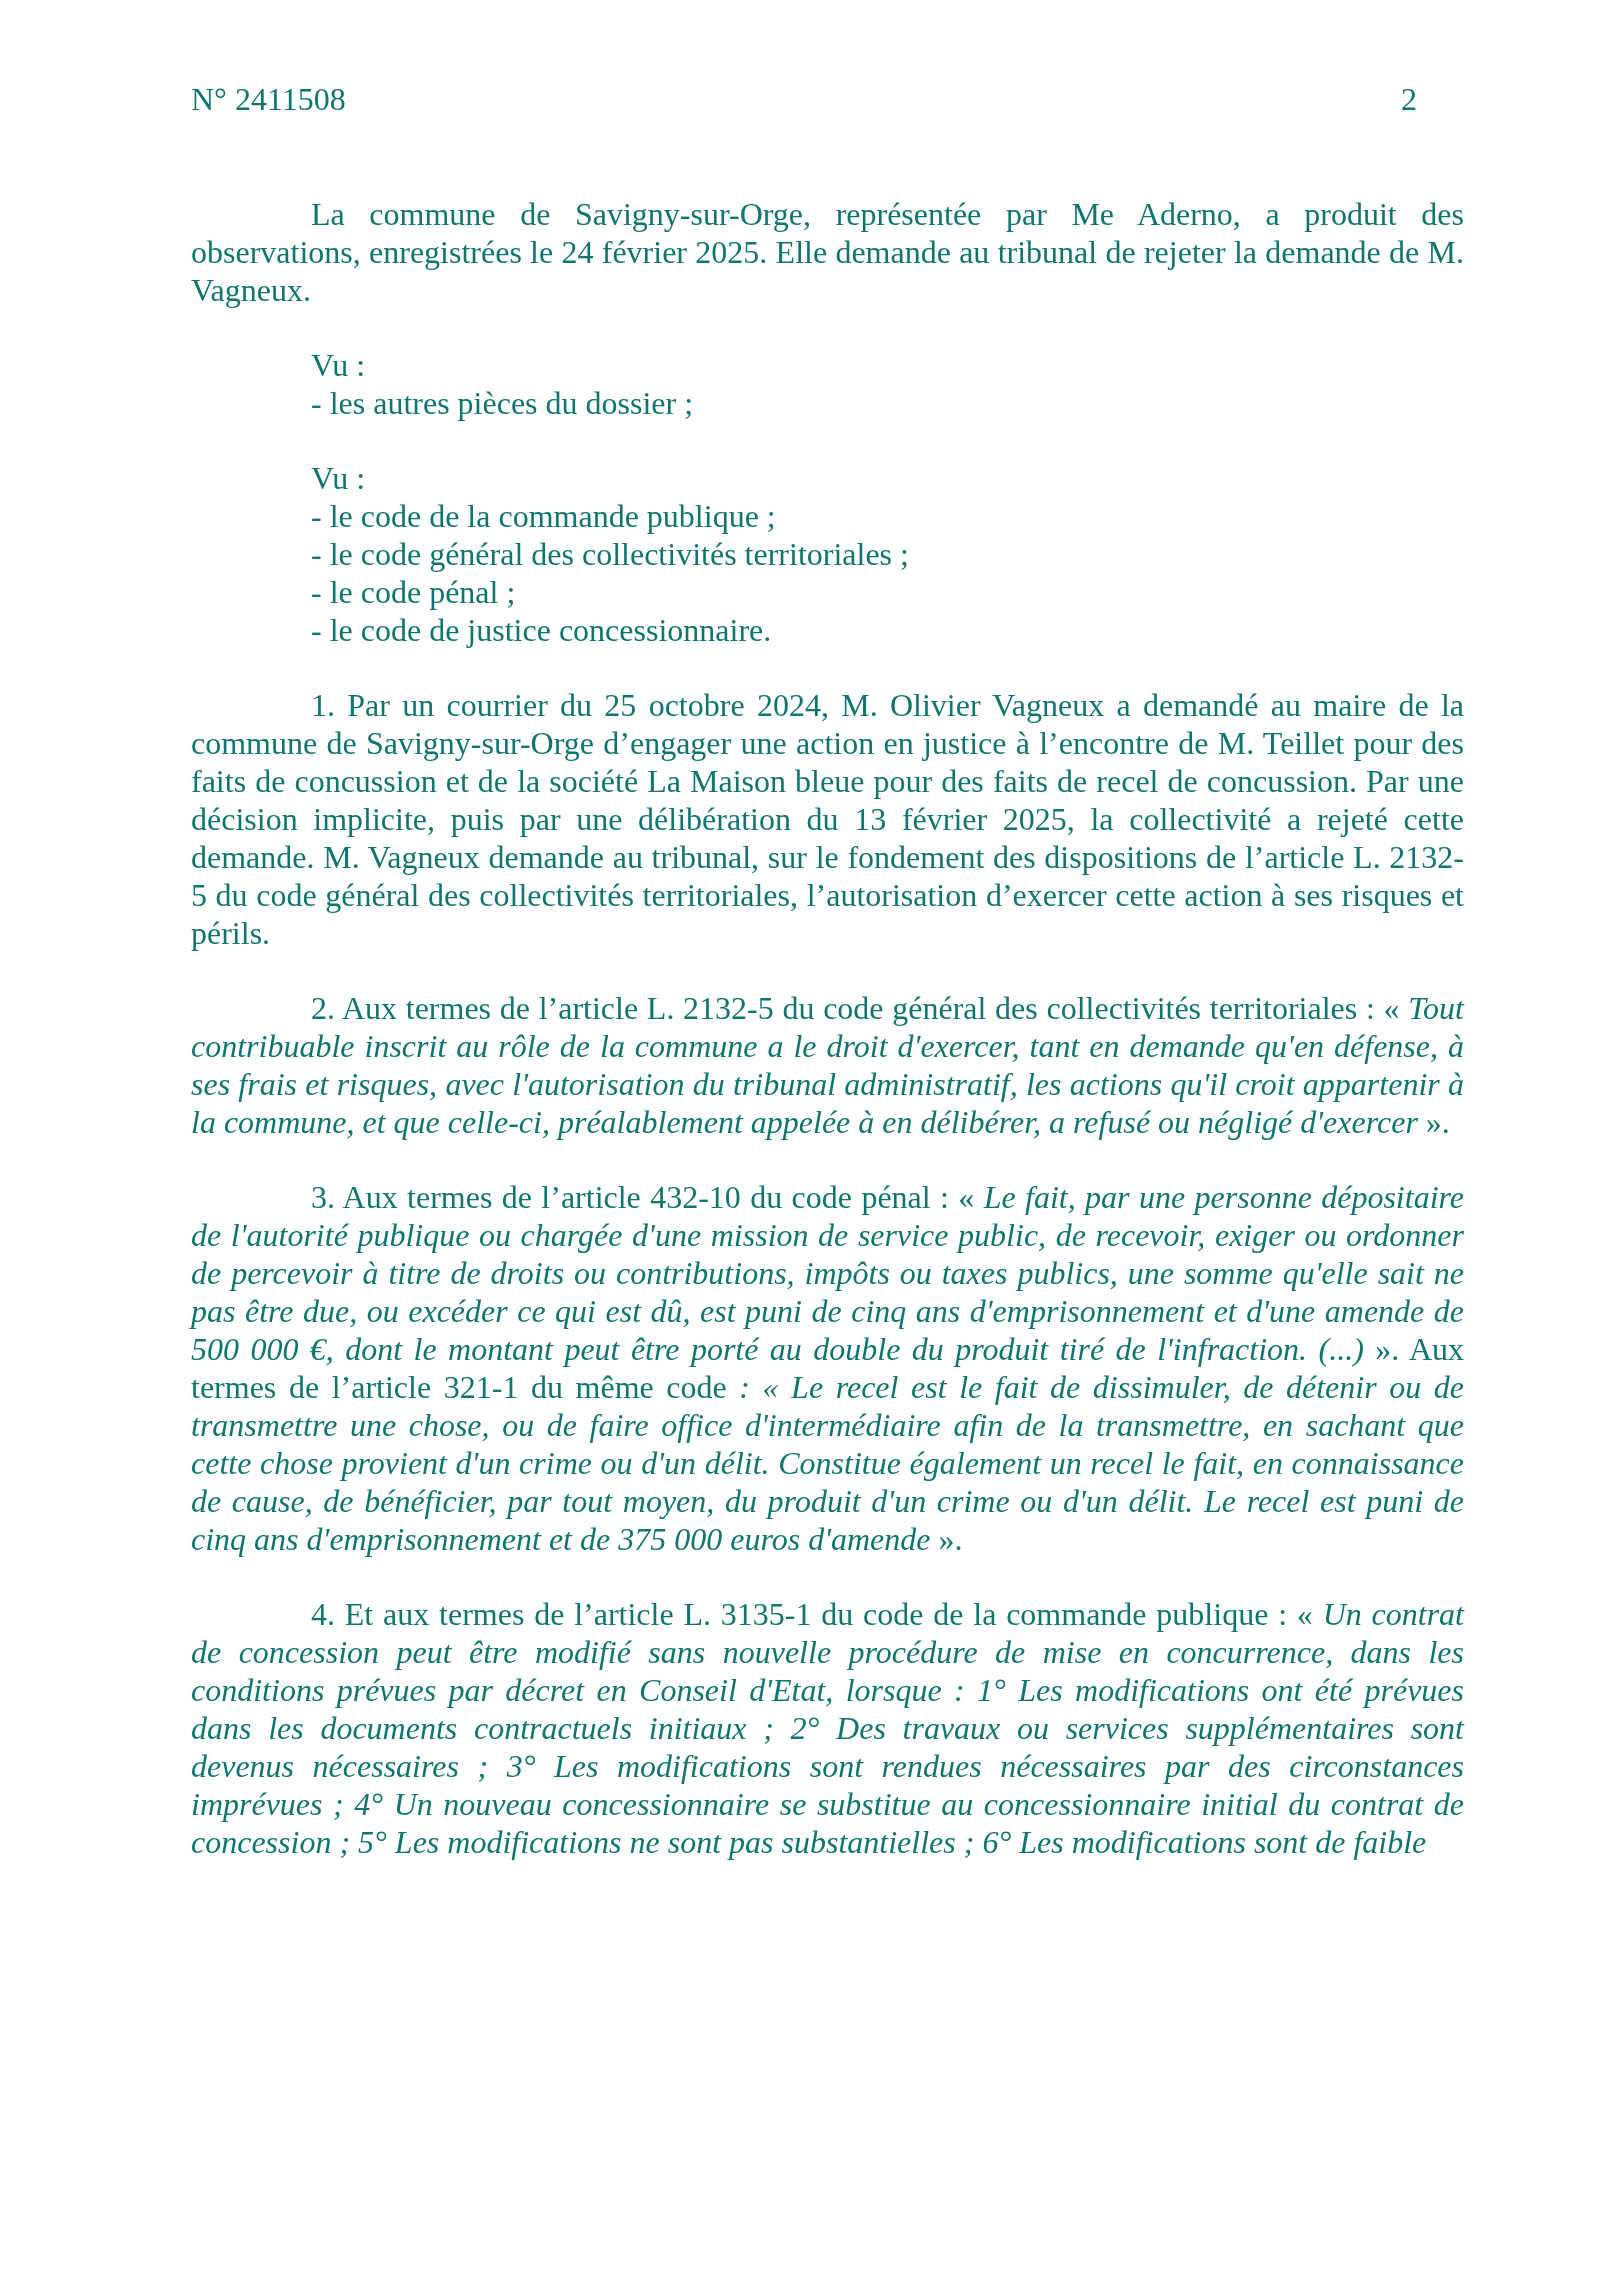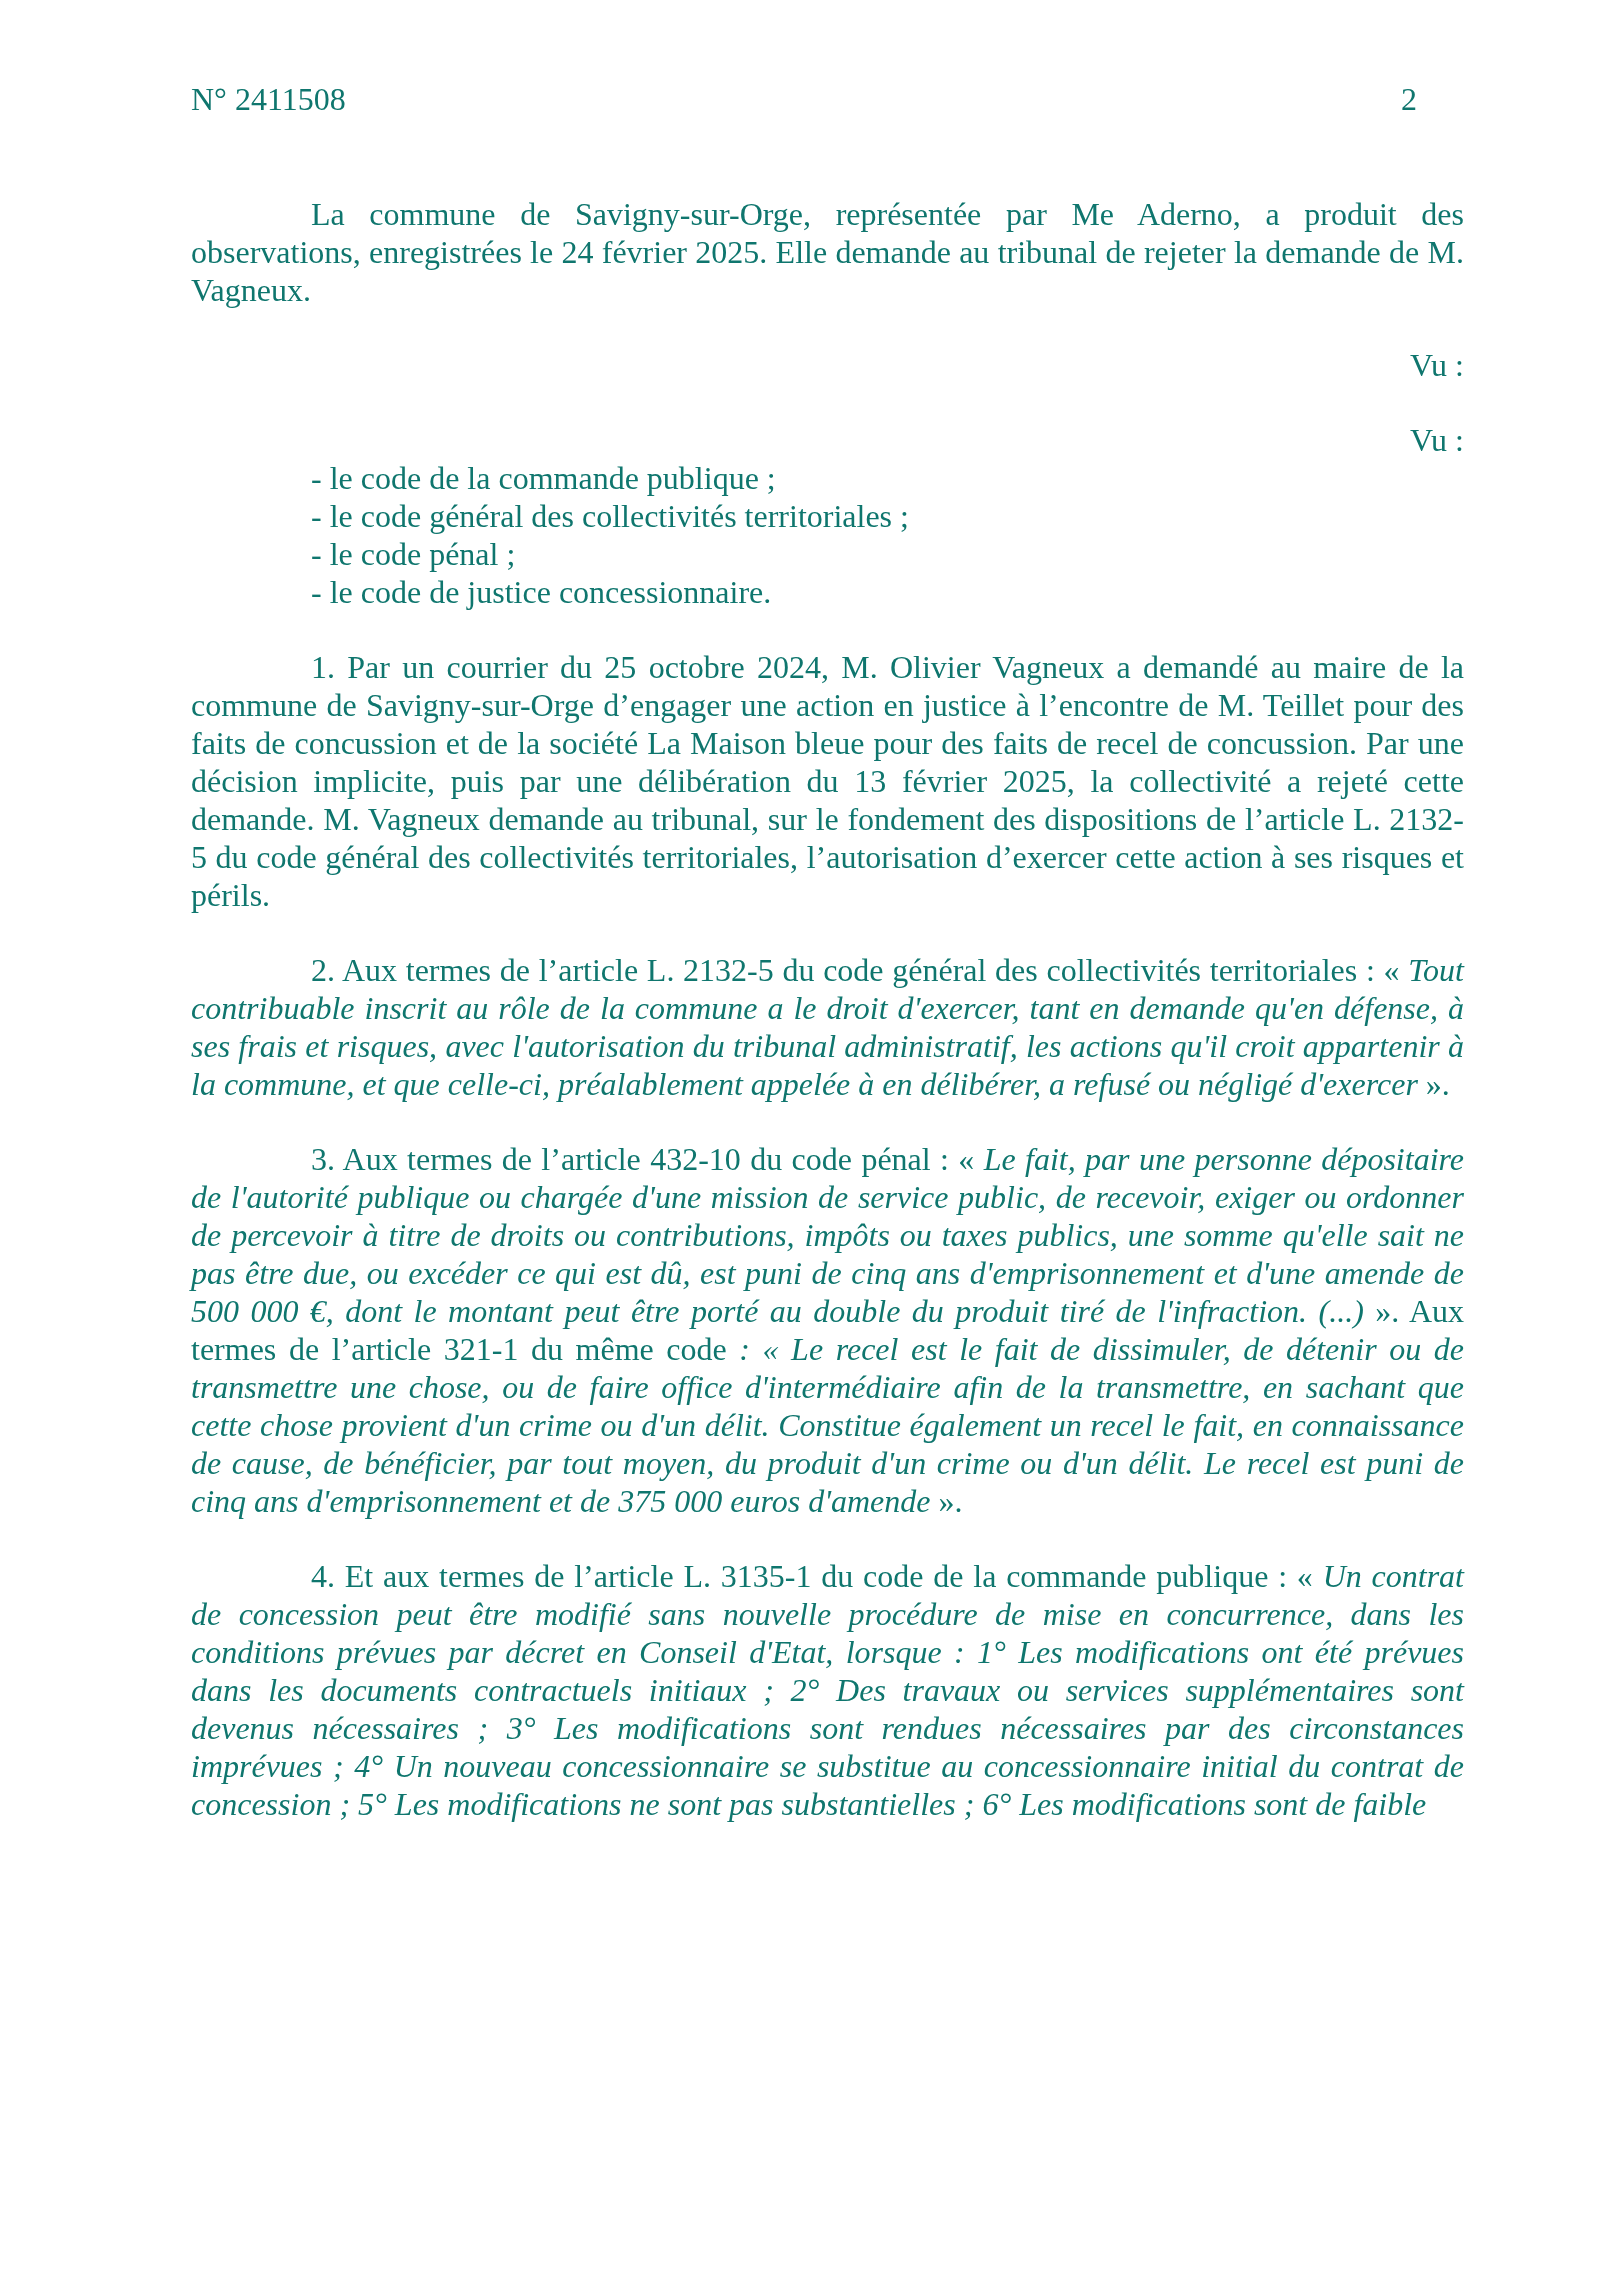--- a/index.html
+++ b/index.html
@@ -15,21 +15,21 @@
     display: flex; justify-content: space-between; align-items: baseline;
     font-size: 32px;
   }
   .content {
     position: absolute; top: 158px; left: 191px; width: 1273px;
   }
   p { margin: 0; text-align: justify; }
   .indent { text-indent: 120px; }
   .gap { margin-top: 37px; }
   .vu-block { margin-top: 37px; }
-  .vu-line { padding-left: 120px; text-align: right; }
+  .vu-line { padding-left: 120px; text-align: left; }
   .vu-item { padding-left: 120px; text-align: justify; }
   .vu-item.wrap { padding-left: 0; text-indent: 120px; }
   em { }
 </style>
 </head>
 <body>
 
 <div class="page">
 
   <div class="header">
@@ -37,20 +37,21 @@
     <span>2</span>
   </div>
 
   <div class="content">
 
 
     <p class="indent gap">La commune de Savigny-sur-Orge, représentée par Me Aderno, a produit des observations, enregistrées le 24 février 2025. Elle demande au tribunal de rejeter la demande de M. Vagneux.</p>
 
     <div class="vu-block">
       <div class="vu-line">Vu :</div>
+      <div class="vu-item">- les autres pièces du dossier ;</div>
     </div>
 
     <div class="vu-block">
       <div class="vu-line">Vu :</div>
       <div class="vu-item">- le code de la commande publique ;</div>
       <div class="vu-item">- le code général des collectivités territoriales ;</div>
       <div class="vu-item">- le code pénal ;</div>
       <div class="vu-item">- le code de justice concessionnaire.</div>
     </div>
 

